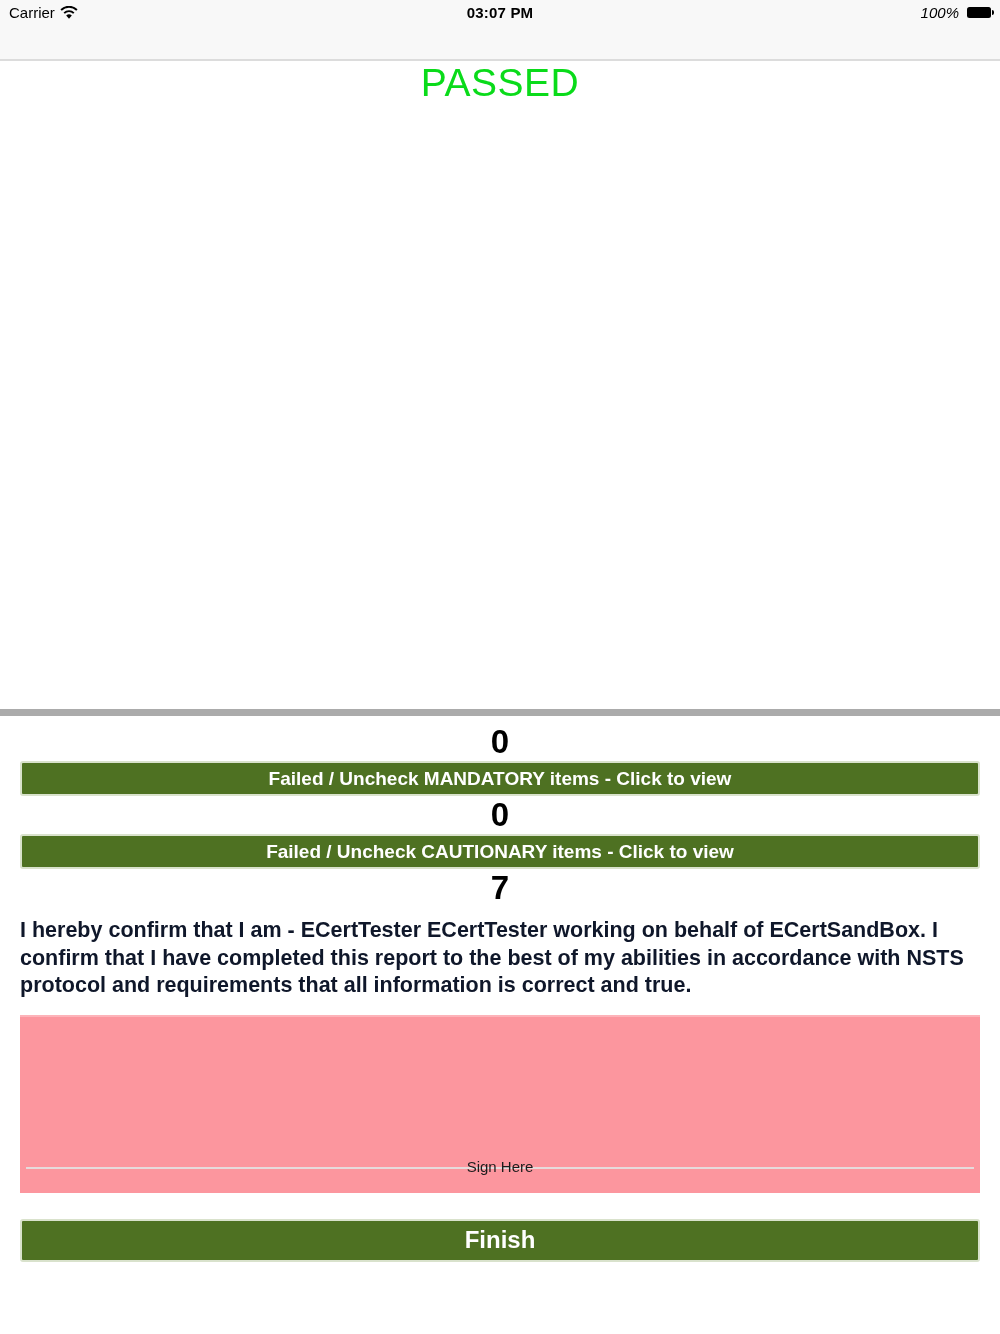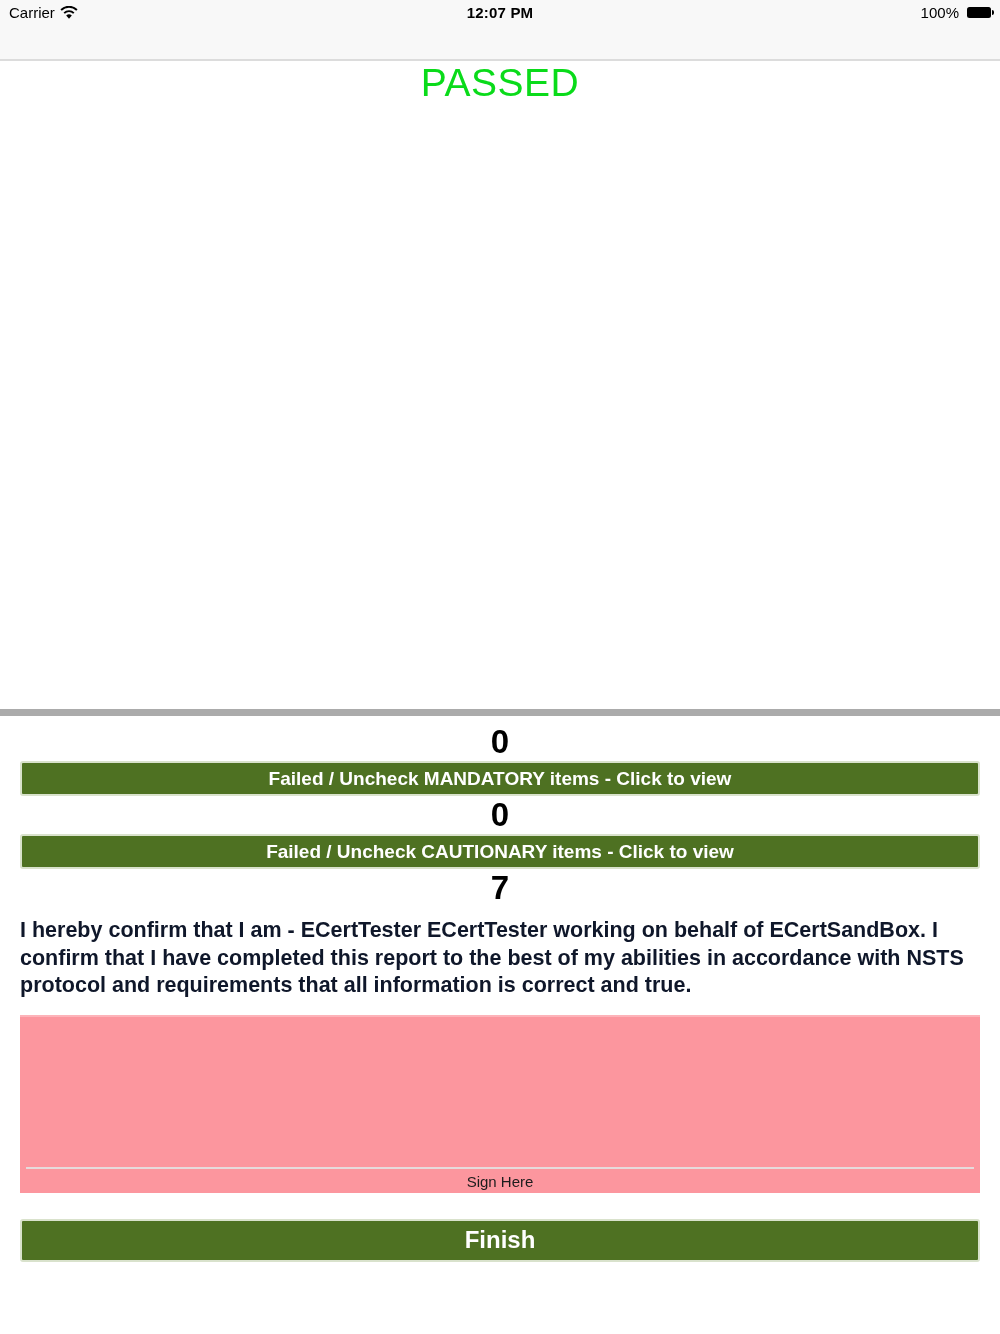--- a/index.html
+++ b/index.html
@@ -31,21 +31,21 @@
     padding: 4px 9px 0 9px;
     font-size: 15px;
     color: #000;
   }
   .status-left, .status-right {
     display: flex;
     align-items: center;
     gap: 5px;
     width: 120px;
   }
-  .status-right { justify-content: flex-end; }
+  .status-right { justify-content: flex-end; font-style: italic; }
   .status-center {
     font-weight: 600;
     letter-spacing: 0.2px;
   }
   .wifi-svg { display: block; }
   .battery {
     position: relative;
     width: 24px;
     height: 11px;
     background: #000;
@@ -134,21 +134,21 @@
     left: 6px;
     right: 6px;
     bottom: 24px;
     height: 2px;
     background: #e6dadb;
   }
   .signature-caption {
     position: absolute;
     left: 0;
     right: 0;
-    bottom: 3px;
+    bottom: 18px;
     text-align: center;
     font-size: 15px;
     color: #1c1c1c;
   }
 
   
   .finish-btn {
     display: block;
     width: 960px;
     margin: 26px 20px 0 20px;
@@ -176,21 +176,21 @@
       <div class="status-left">
         <span>Carrier</span>
         <span>
           <svg class="wifi-svg" width="18" height="13" viewBox="0 0 18 13">
             <path d="M9 12.7 L11.8 9.4 A4.4 4.4 0 0 0 6.2 9.4 Z" fill="#000"></path>
             <path d="M4.2 7.1 A6.8 6.8 0 0 1 13.8 7.1" fill="none" stroke="#000" stroke-width="1.9"></path>
             <path d="M1.1 4.0 A11.2 11.2 0 0 1 16.9 4.0" fill="none" stroke="#000" stroke-width="1.9"></path>
           </svg>
         </span>
       </div>
-      <div class="status-center">12:07 PM</div>
+      <div class="status-center">03:07 PM</div>
       <div class="status-right">
         <span>100%</span>
         <span class="battery"></span>
       </div>
     </div>
   </header>
 
   <section class="report-preview">
     <div class="passed-text">PASSED</div>
   </section>

